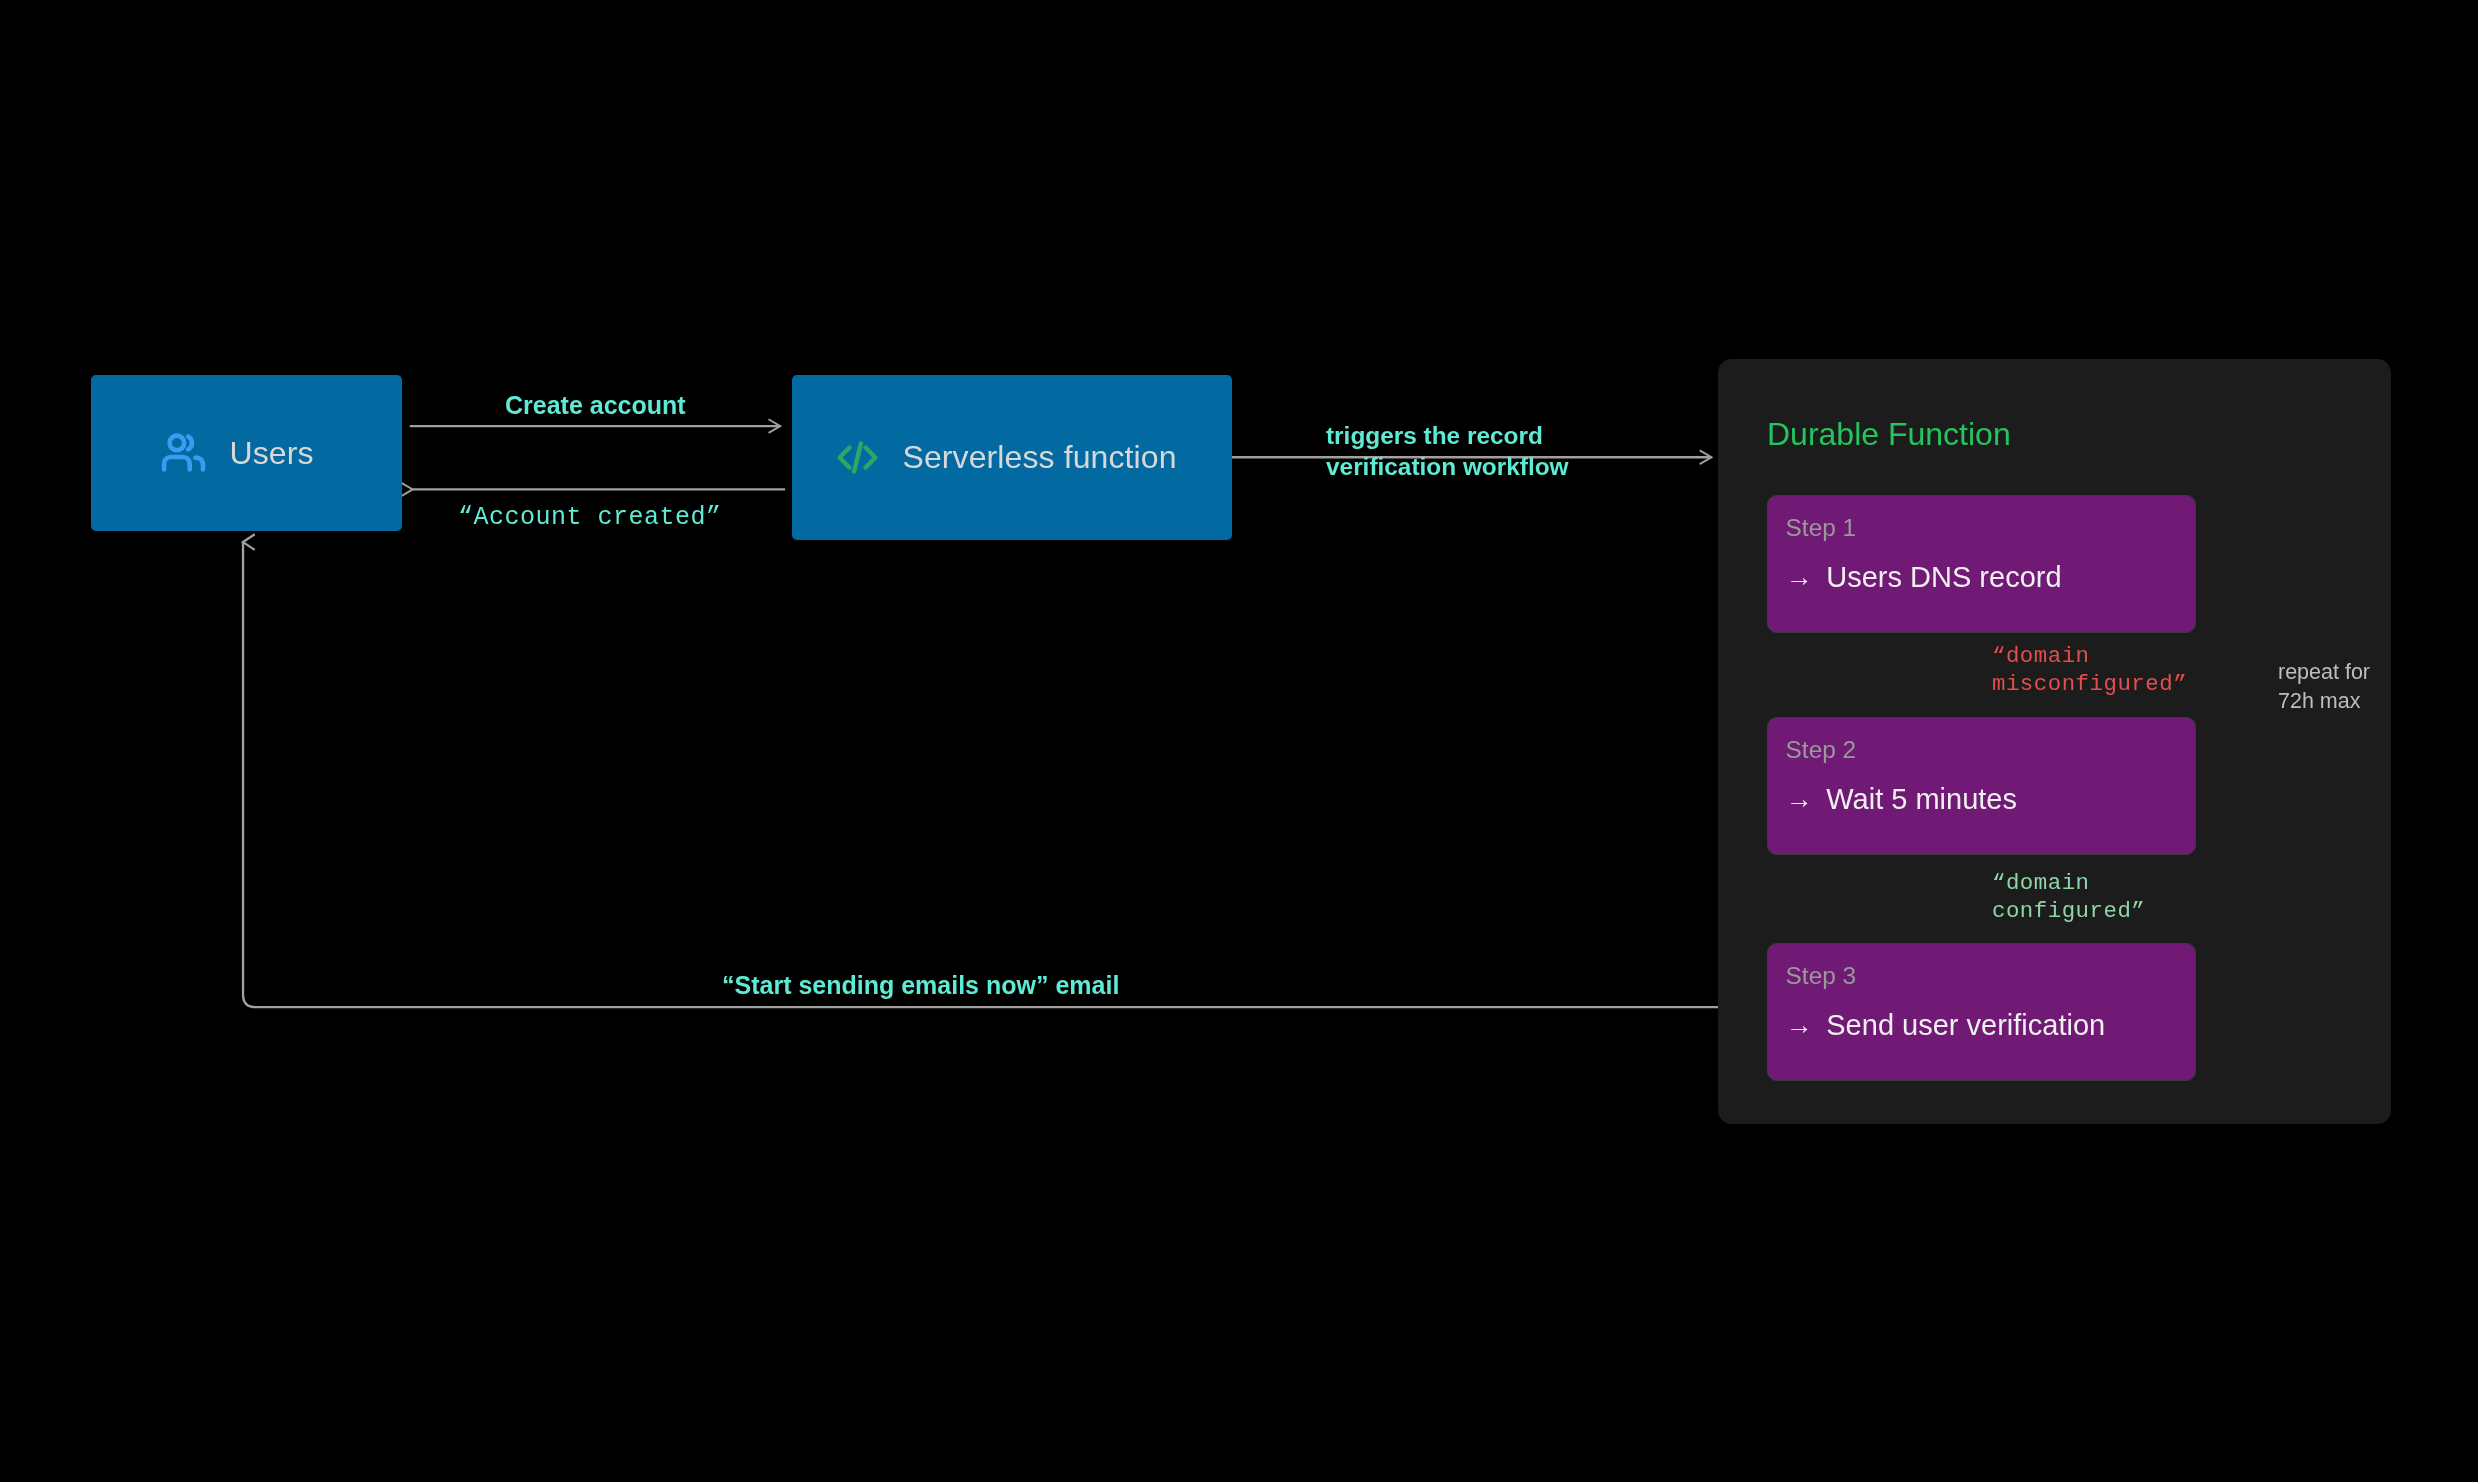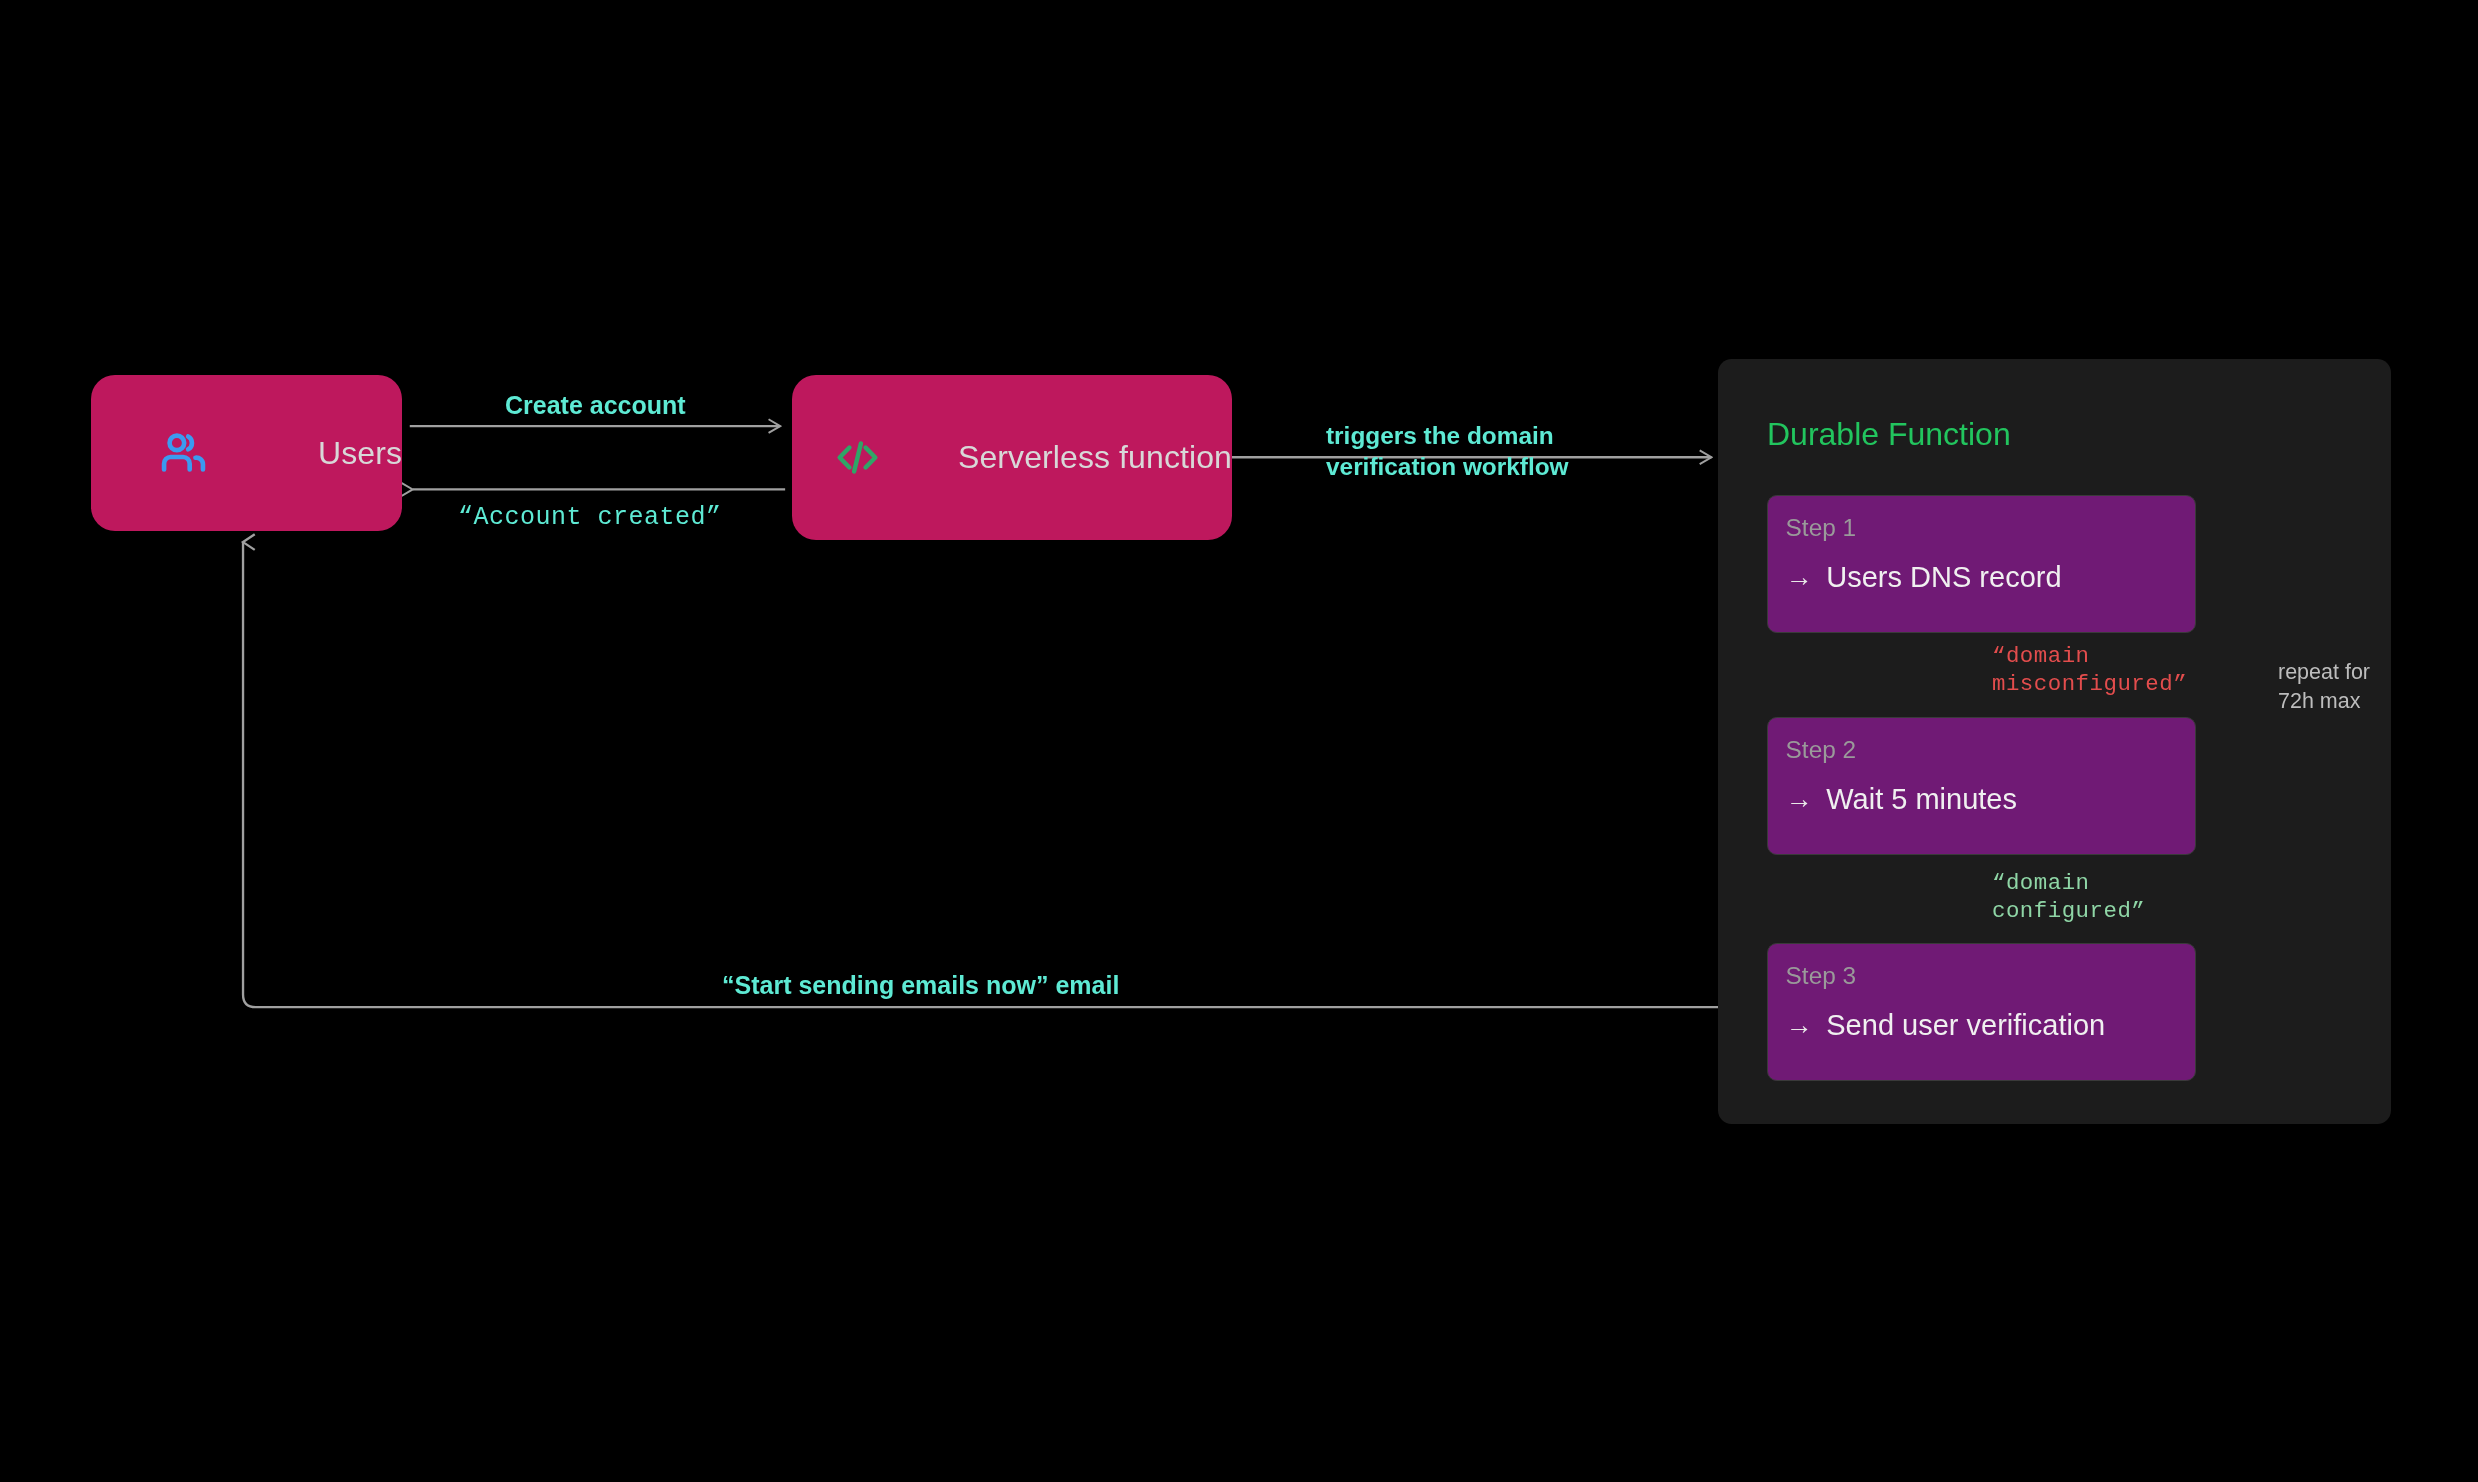--- a/index.html
+++ b/index.html
@@ -8,25 +8,24 @@
     font-family:"Liberation Sans", sans-serif;
     color:#d4d4d4;
     overflow:hidden;
     position:relative;
   }
   #stage{position:absolute;left:0;top:0;width:2478px;height:1482px;}
 
   
   .node{
     position:absolute;
-    background:#be185d;
-    border-radius:24px;
+    background:#0369a1;
+    border-radius:5px;
     display:flex;align-items:center;
     box-sizing:border-box;
-    justify-content:space-between;
   }
   #users-node{left:91px;top:375px;width:311px;height:156px;padding-left:66px;}
   #serverless-node{left:792px;top:375px;width:440px;height:165px;padding-left:40px;}
 
   .node-label{
     font-size:32px;
     color:#d8d8d8;
     letter-spacing:0.1px;
     white-space:nowrap;
   }
@@ -179,21 +178,21 @@
         <span class="step-arrow">→</span>
         <span>Send user verification</span>
       </div>
     </div>
   </div>
 
   <div class="edge-label" id="label-create-account">Create account</div>
 
   <div class="edge-label mono" id="label-account-created">“Account created”</div>
 
-  <div class="edge-label two-line" id="label-triggers">triggers the domain
+  <div class="edge-label two-line" id="label-triggers">triggers the record
 verification workflow</div>
 
   <div class="edge-label" id="label-start-sending">“Start sending emails now” email</div>
 
   <div class="edge-label mono two-line" id="label-misconfigured">“domain
 misconfigured”</div>
 
   <div class="edge-label mono two-line" id="label-configured">“domain
 configured”</div>
 

